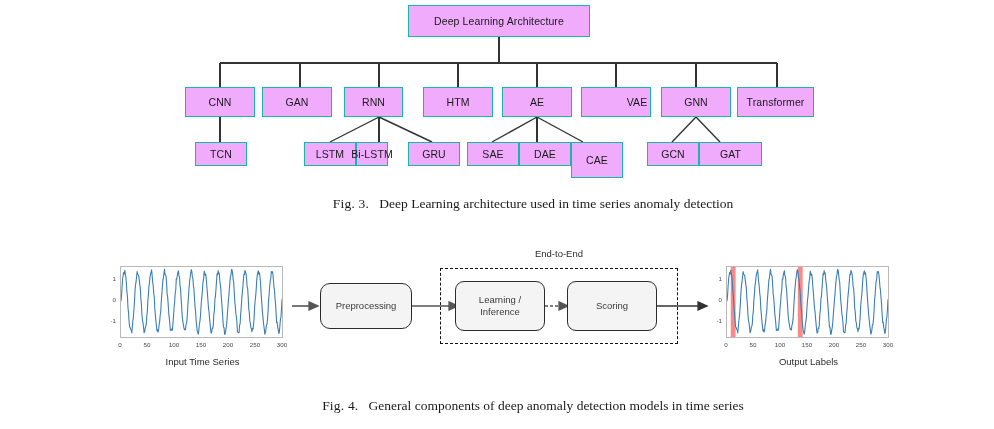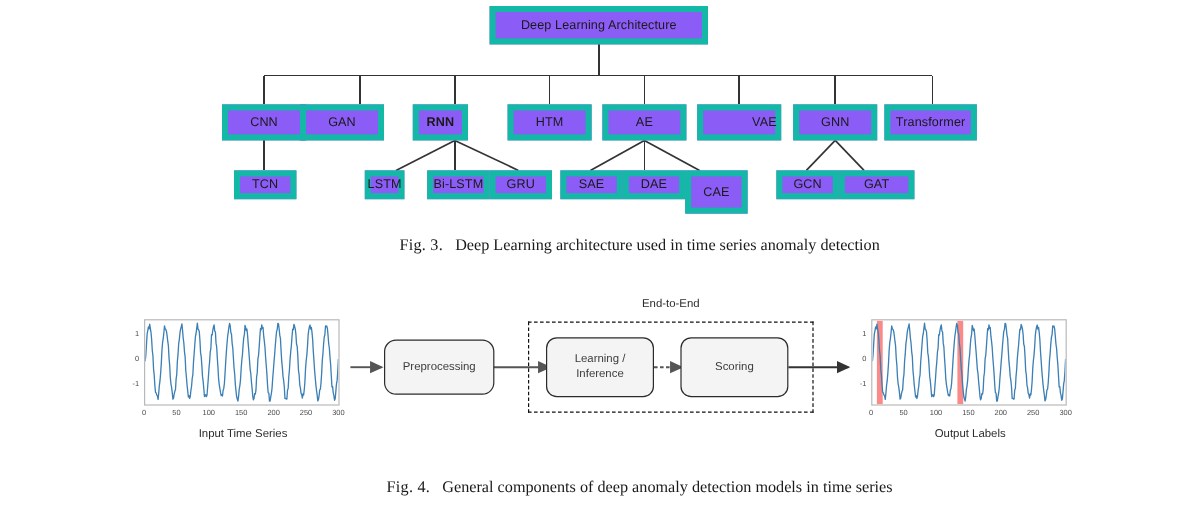--- a/index.html
+++ b/index.html
@@ -11,22 +11,22 @@
     overflow:hidden;
     position:relative;
   }
   .stage{position:absolute;left:0;top:0;width:994px;height:429px;}
 
   
   .tree-svg{position:absolute;left:0;top:0;}
   .node{
     position:absolute;
     box-sizing:border-box;
-    border:5px solid #14b8a6;
-    background:#8b5cf6;
+    border:1px solid #14b8a6;
+    background:#f0abfc;
     display:flex;align-items:center;justify-content:center;
     font-size:10.5px;
     color:#1a1a1a;
     letter-spacing:.1px;
     white-space:nowrap;
   }
   .node.root{font-size:10.5px;}
 
   
   .caption{
@@ -130,24 +130,24 @@
     </g>
   </svg>
 
   <div class="node root" style="left:408px;top:5px;width:182px;height:32px;">
     <span>Deep Learning Architecture</span>
   </div>
 
   <div class="node" style="left:185px;top:87px;width:70px;height:30px;">
     <span>CNN</span>
   </div>
-  <div class="node" style="left:250px;top:87px;width:70px;height:30px;">
+  <div class="node" style="left:262px;top:87px;width:70px;height:30px;">
     <span>GAN</span>
   </div>
-  <div class="node" style="left:344px;top:87px;width:46px;height:30px;font-weight:bold;">
+  <div class="node" style="left:344px;top:87px;width:59px;height:30px;">
     <span>RNN</span>
   </div>
   <div class="node" style="left:423px;top:87px;width:70px;height:30px;">
     <span>HTM</span>
   </div>
   <div class="node" style="left:502px;top:87px;width:70px;height:30px;">
     <span>AE</span>
   </div>
   <div class="node" style="left:581px;top:87px;width:70px;height:30px;padding-left:42px;">
     <span>VAE</span>
@@ -155,24 +155,24 @@
   <div class="node" style="left:661px;top:87px;width:70px;height:30px;">
     <span>GNN</span>
   </div>
   <div class="node" style="left:737px;top:87px;width:77px;height:30px;">
     <span>Transformer</span>
   </div>
 
   <div class="node" style="left:195px;top:142px;width:52px;height:24px;">
     <span>TCN</span>
   </div>
-  <div class="node" style="left:304px;top:142px;width:33px;height:24px;">
+  <div class="node" style="left:304px;top:142px;width:52px;height:24px;">
     <span>LSTM</span>
   </div>
-  <div class="node" style="left:356px;top:142px;width:52px;height:24px;">
+  <div class="node" style="left:356px;top:142px;width:32px;height:24px;">
     <span>Bi-LSTM</span>
   </div>
   <div class="node" style="left:408px;top:142px;width:52px;height:24px;">
     <span>GRU</span>
   </div>
   <div class="node" style="left:467px;top:142px;width:52px;height:24px;">
     <span>SAE</span>
   </div>
   <div class="node" style="left:519px;top:142px;width:52px;height:24px;">
     <span>DAE</span>

